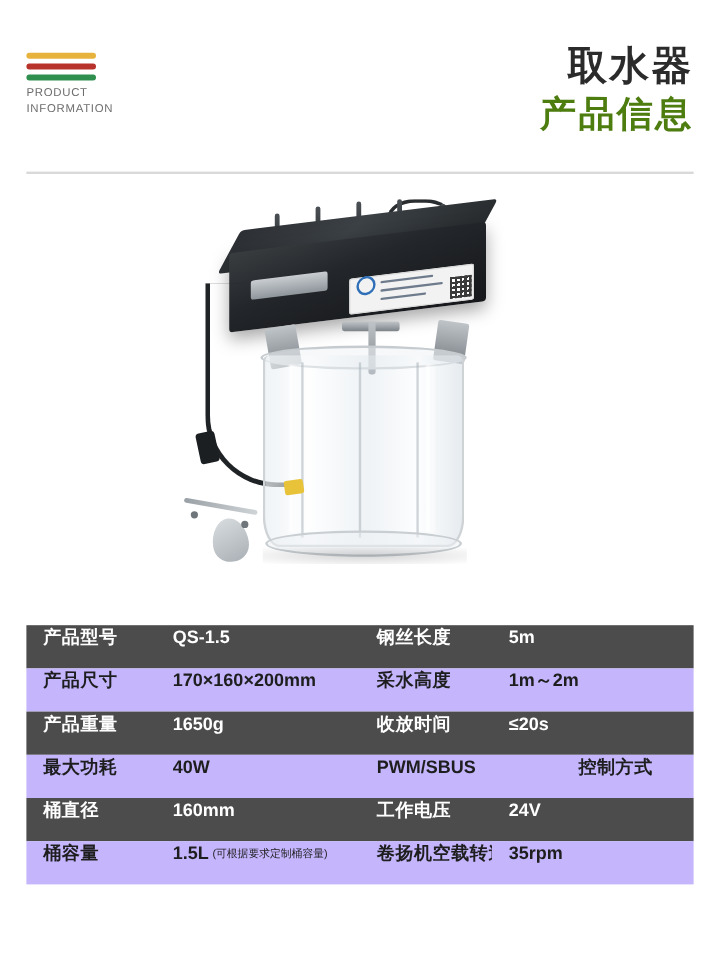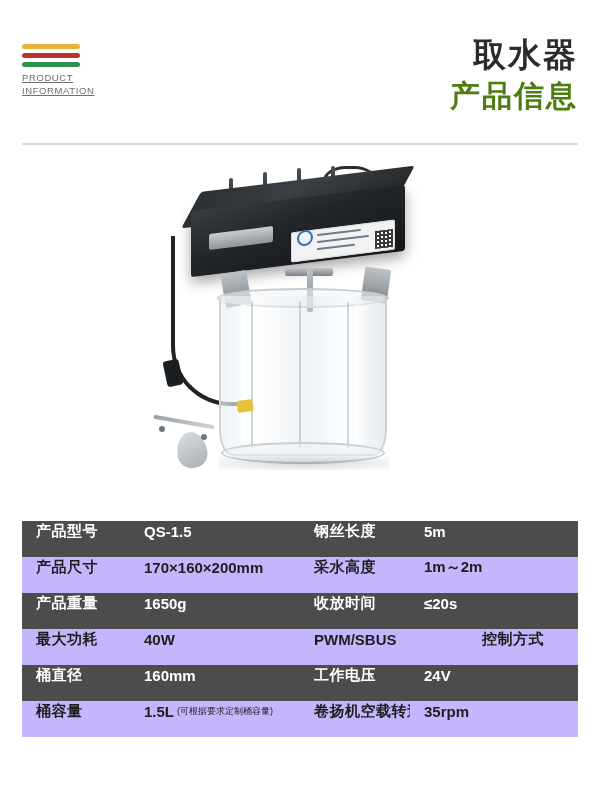--- a/index.html
+++ b/index.html
@@ -36,21 +36,20 @@
   }
   .bar.b1 { background: #e8b33c; width: 58px; }
   .bar.b2 { background: #b8332c; width: 58px; }
   .bar.b3 { background: #2f8f4e; width: 58px; }
   .brand-text {
     margin-top: 3px;
     font-size: 9.5px;
     letter-spacing: 0.6px;
     color: #6d6d6d;
     line-height: 13px;
-    text-decoration: underline;
   }
   .title-block {
     margin-top: 34px;
     text-align: right;
   }
   .title-main {
     font-size: 33px;
     font-weight: bold;
     color: #2b2b2b;
     letter-spacing: 2px;

